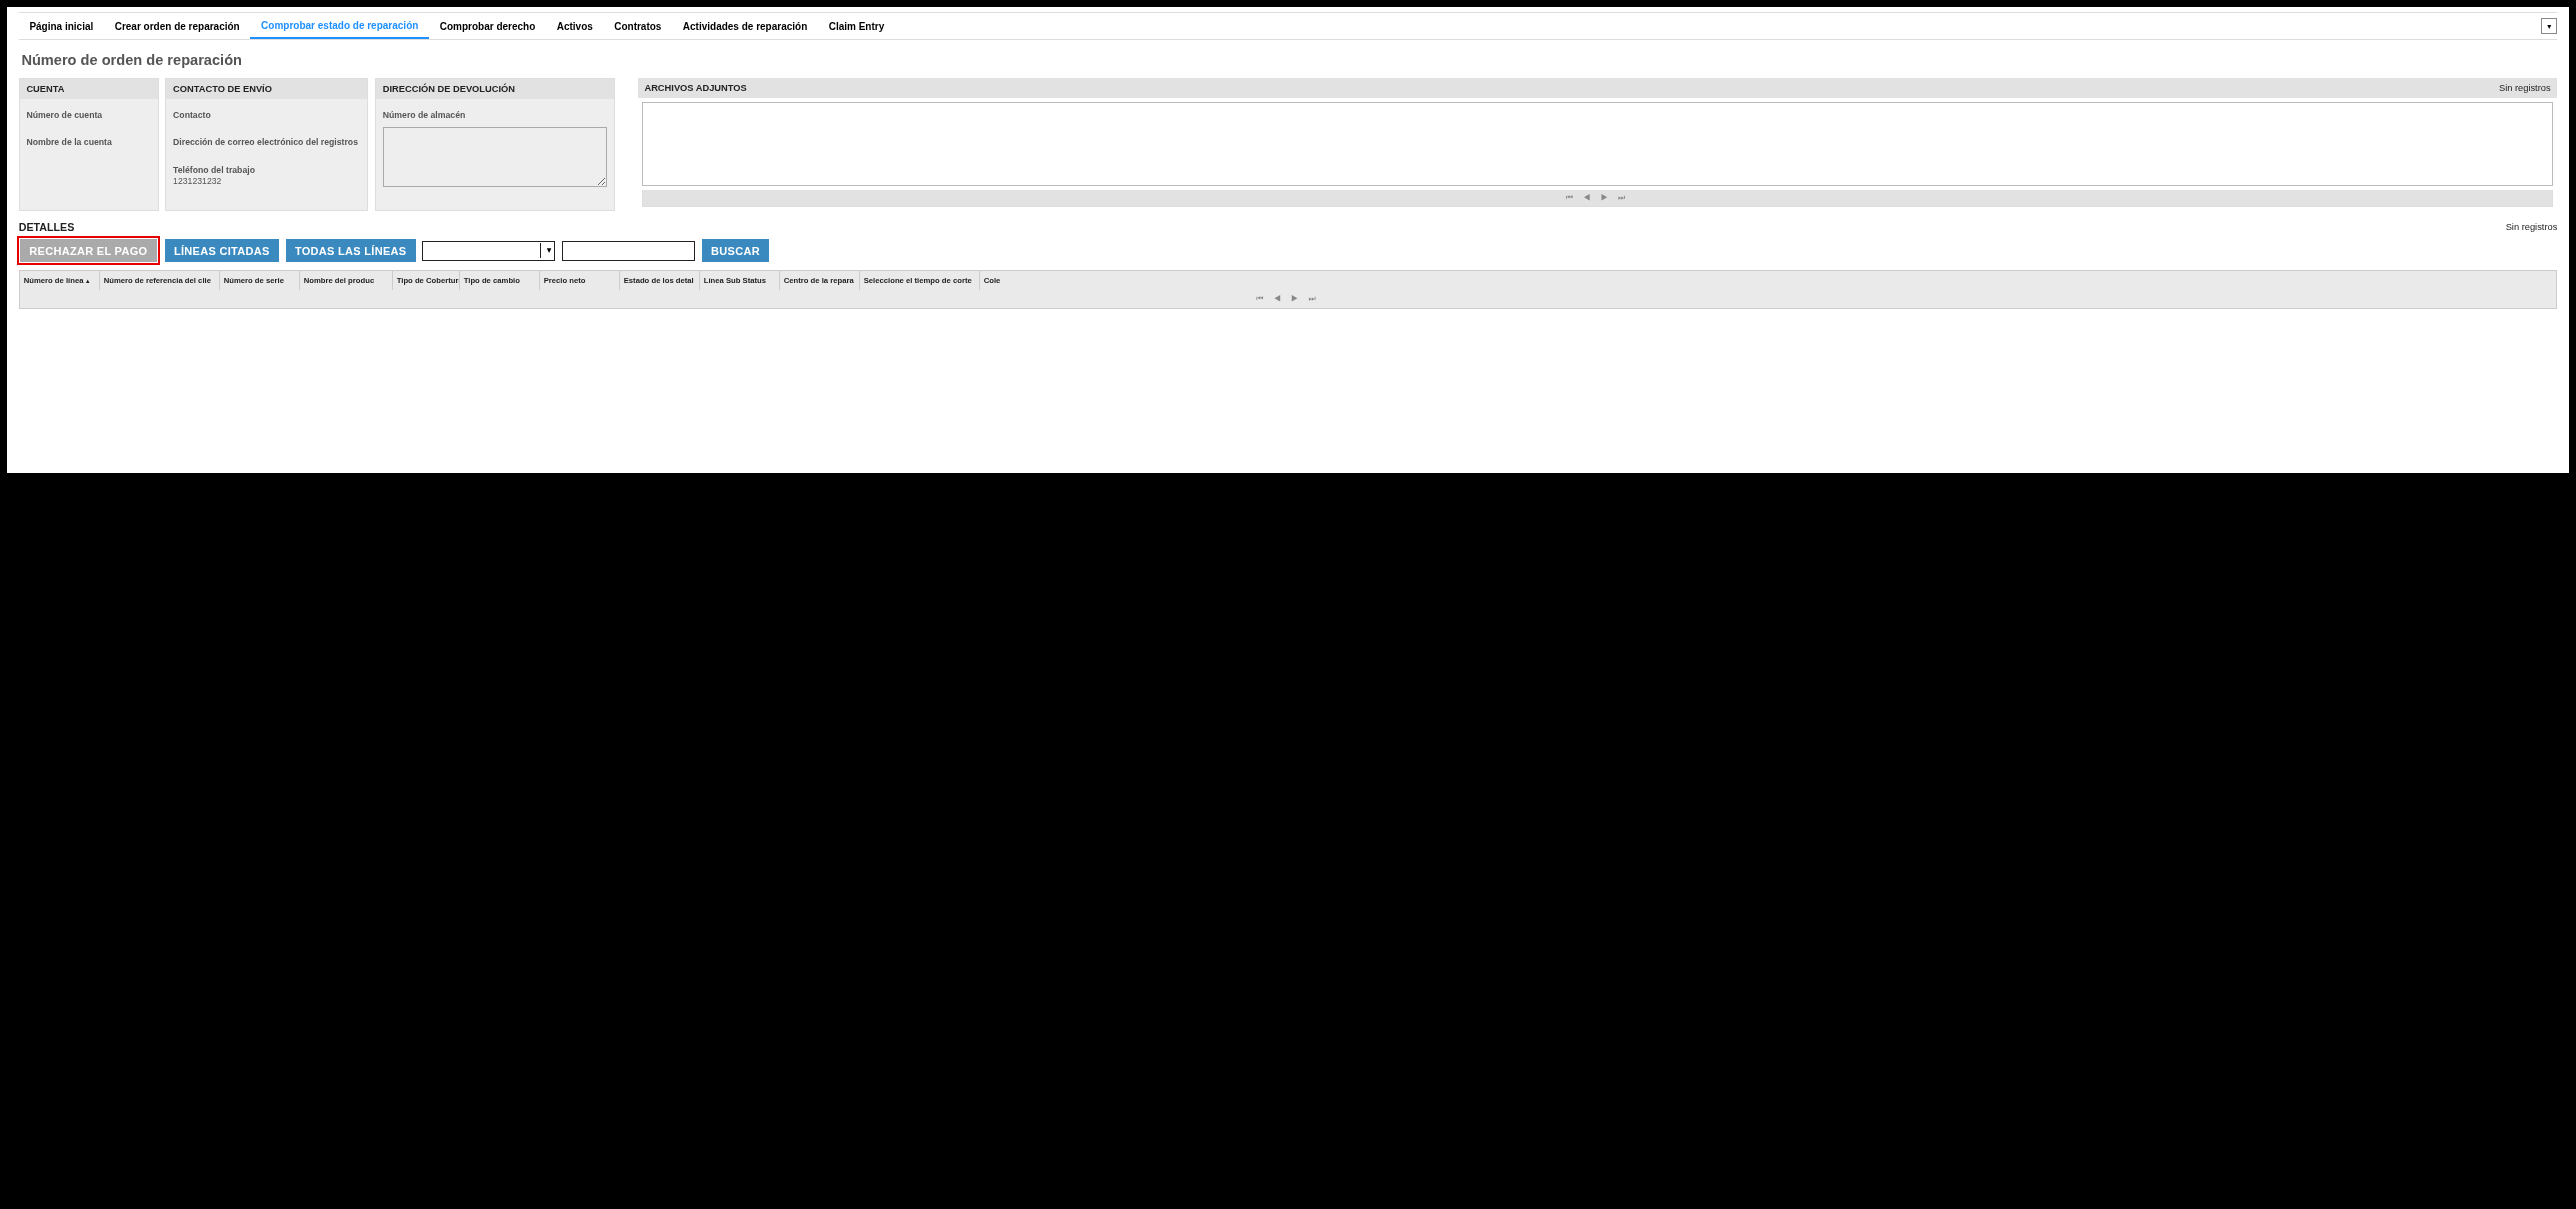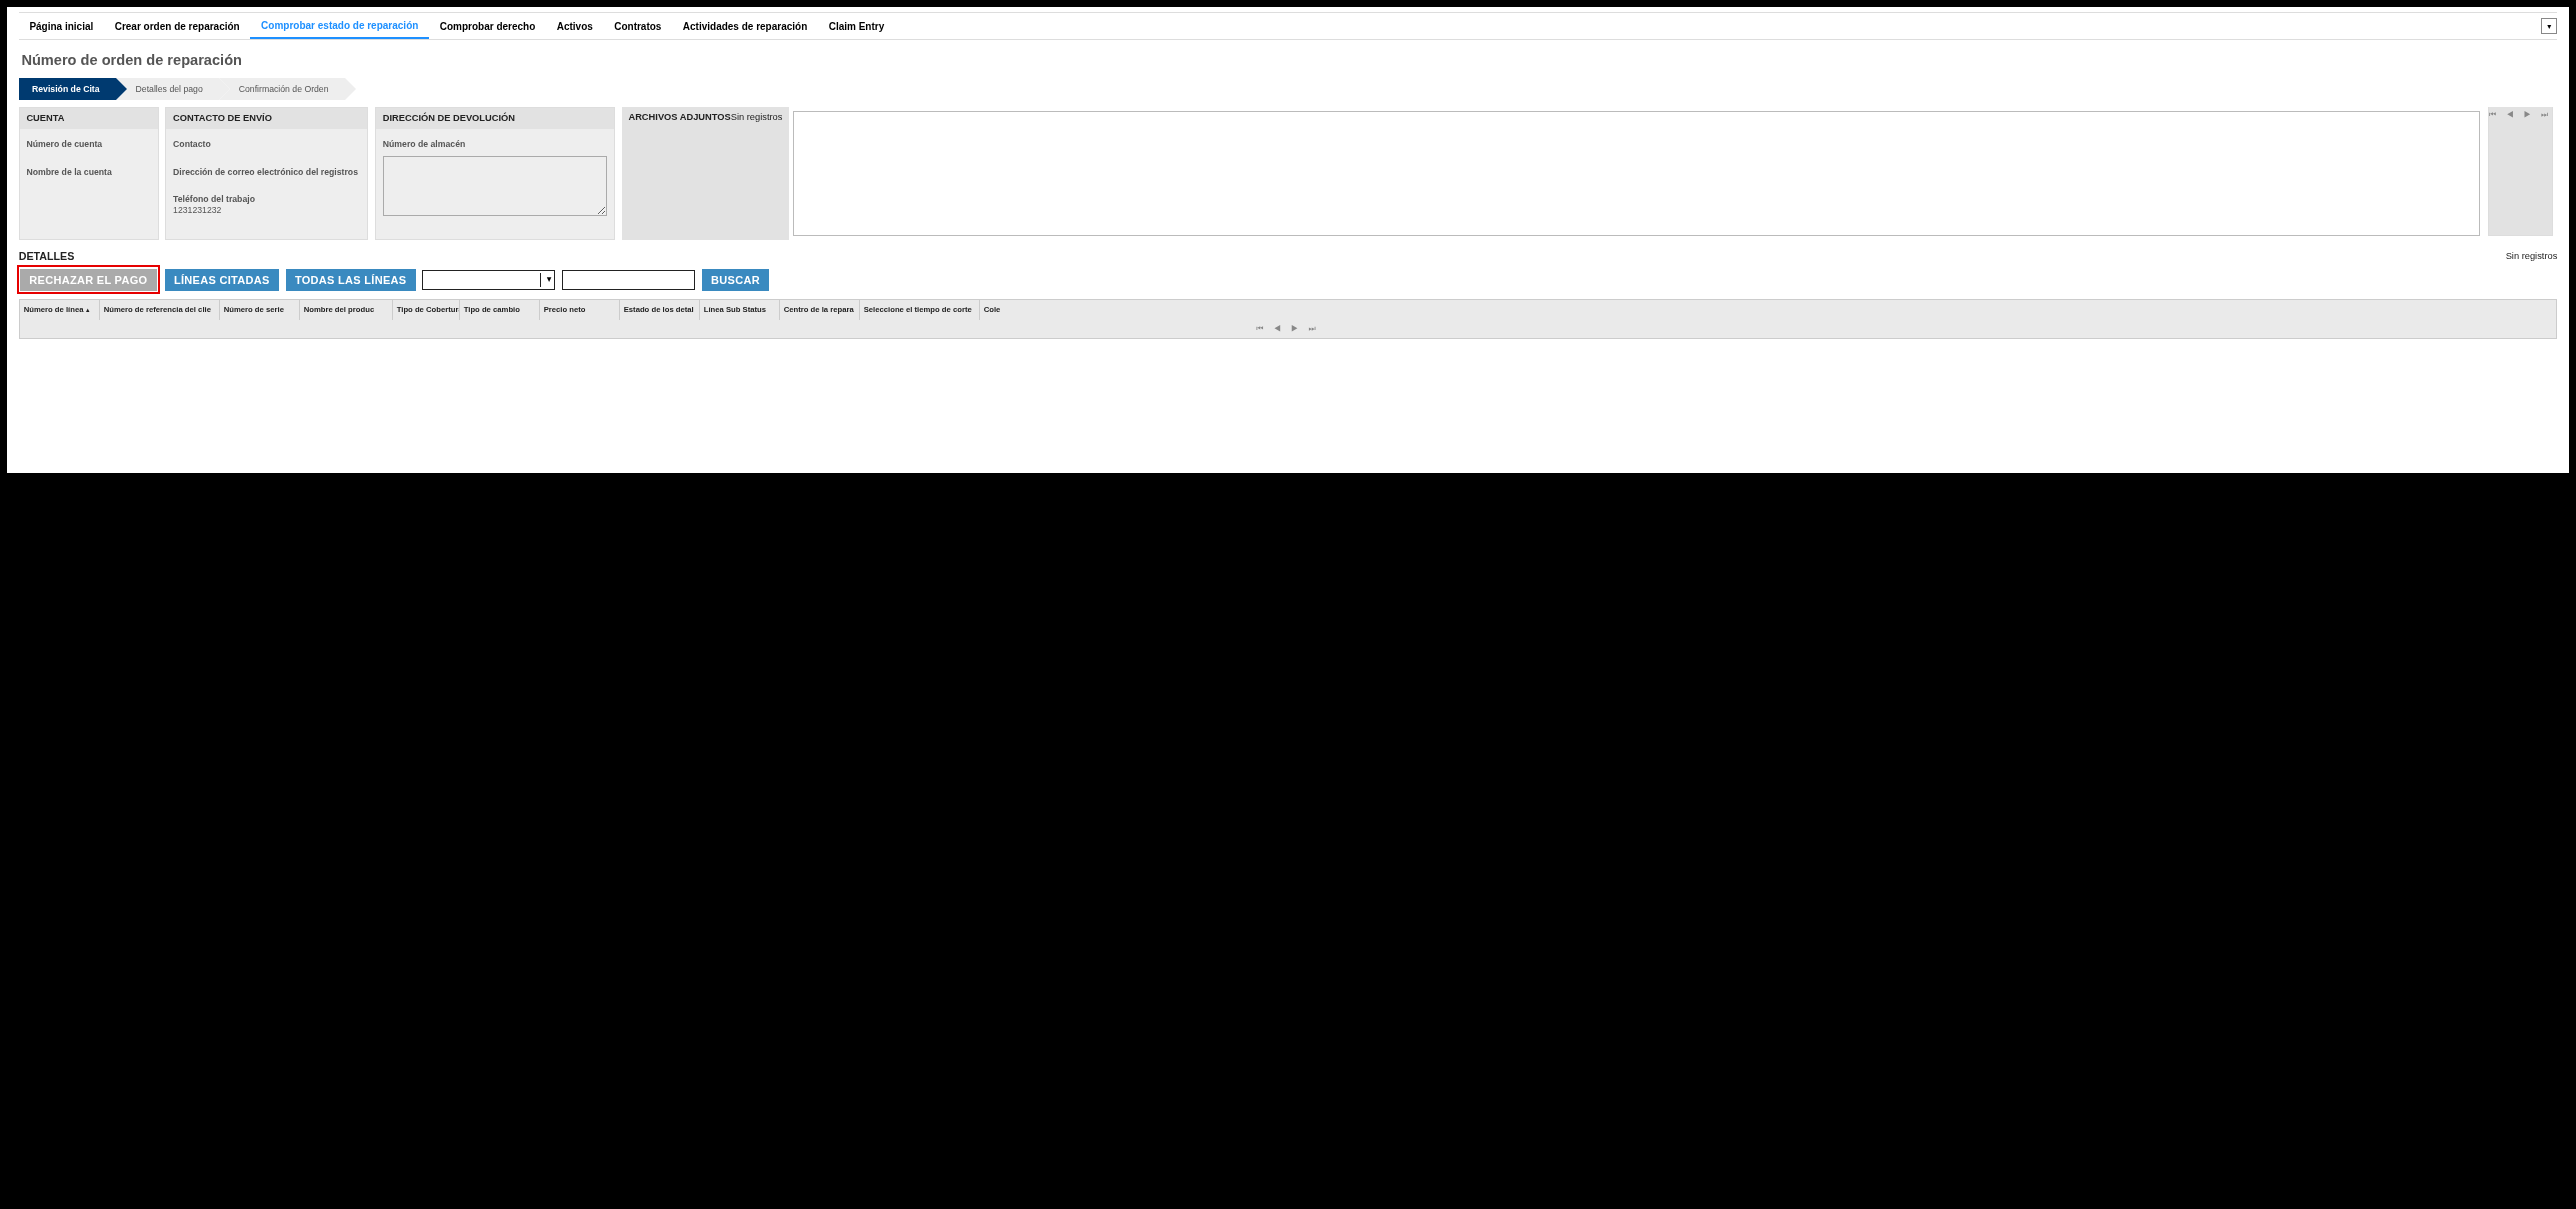--- a/index.html
+++ b/index.html
@@ -113,21 +113,21 @@
   }
   .card-body {
     padding: 6.7px;
     font-size: 8.7px;
     color: #555;
   }
   .card-body .label { font-weight: bold; margin: 4px 0 1.3px 0; }
   .card-account { width: 140px; min-height: 133px; }
   .card-contact { width: 203px; min-height: 133px; }
   .card-return  { width: 240px; min-height: 133px; }
-  .card-attach  { flex: 1; min-height: 133px; display:flex; }
+  .card-attach  { flex: 1; min-height: 133px; display:flex; flex-direction:column;margin-left:16px;}
   .attach-box {
     background: #fff;
     border: 0.7px solid #bbb;
     flex: 1;
     margin: 4px;
   }
   .attach-pager {
     background: #e2e2e2;
     text-align: center;
     padding: 2.7px 0;
@@ -255,25 +255,20 @@
     <div class="topnav-item">Contratos</div>
     <div class="topnav-item">Actividades de reparación</div>
     <div class="topnav-item">Claim Entry</div>
     <div class="nav-dropdown">
       <span>▾</span>
     </div>
   </div>
 
   <h1 class="page-title">Número de orden de reparación</h1>
 
-  <div class="stepper">
-    <div class="step active">Revisión de Cita</div>
-    <div class="step">Detalles del pago</div>
-    <div class="step">Confirmación de Orden</div>
-  </div>
 
   <div class="cards-row">
 
     <div class="card card-account">
       <div class="card-header">CUENTA</div>
       <div class="card-body">
         <div class="label">Número de cuenta</div>
         <div style="height:12px"></div>
         <div class="label">Nombre de la cuenta</div>
       </div>

